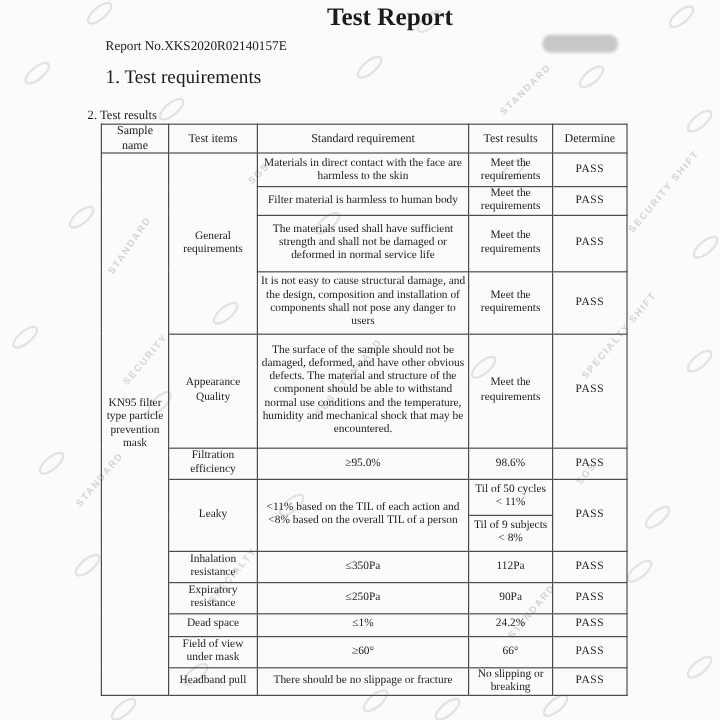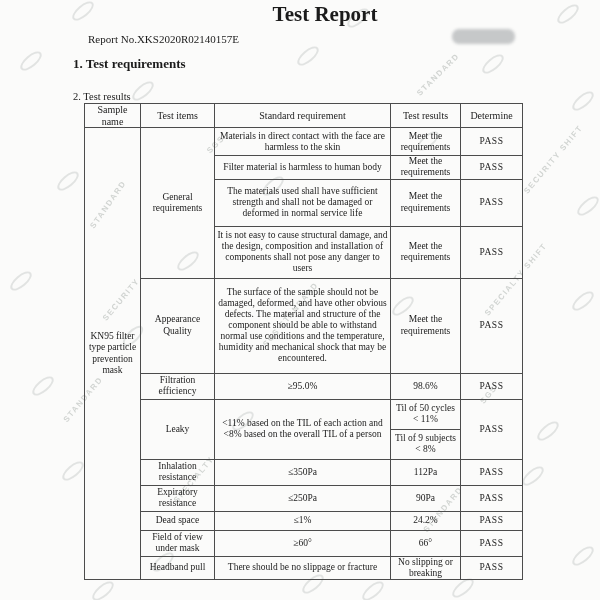--- a/index.html
+++ b/index.html
@@ -15,21 +15,21 @@
            font-size:8px;letter-spacing:1.5px;color:#c7cbc8;opacity:.8;
            white-space:nowrap;font-weight:bold;}
 
   .content{position:absolute;inset:0;z-index:1;}
 
   .title{position:absolute;top:2px;left:0;width:600px;text-align:center;
          padding-left:50px;box-sizing:border-box;font-size:21px;font-weight:bold;}
   .redact{position:absolute;left:452px;top:29px;width:63px;height:15px;
           background:#c6c8c9;border-radius:7px;filter:blur(1.5px);}
   .report-no{position:absolute;left:88px;top:33px;font-size:11px;}
-  .sec-head1{position:absolute;left:73px;top:56px;font-size:13px;font-weight:bold;}
+  .sec-head1{position:absolute;left:88px;top:56px;font-size:16px;}
   .sec-body1{position:absolute;left:87px;top:69px;width:480px;font-size:10.5px;}
   .sec-head2{position:absolute;left:73px;top:91px;font-size:10.5px;}
 
   table.report{position:absolute;left:84px;top:103px;width:438px;
                border-collapse:collapse;table-layout:fixed;}
   table.report th,table.report td{border:1px solid #4c4c4c;padding:0 2px;
                font-size:9.5px;line-height:1.17;text-align:center;
                vertical-align:middle;font-weight:normal;overflow:hidden;}
   table.report th{font-size:10px;}
   td.left{text-align:left;padding:1px 3px;margin-top:10px;}

